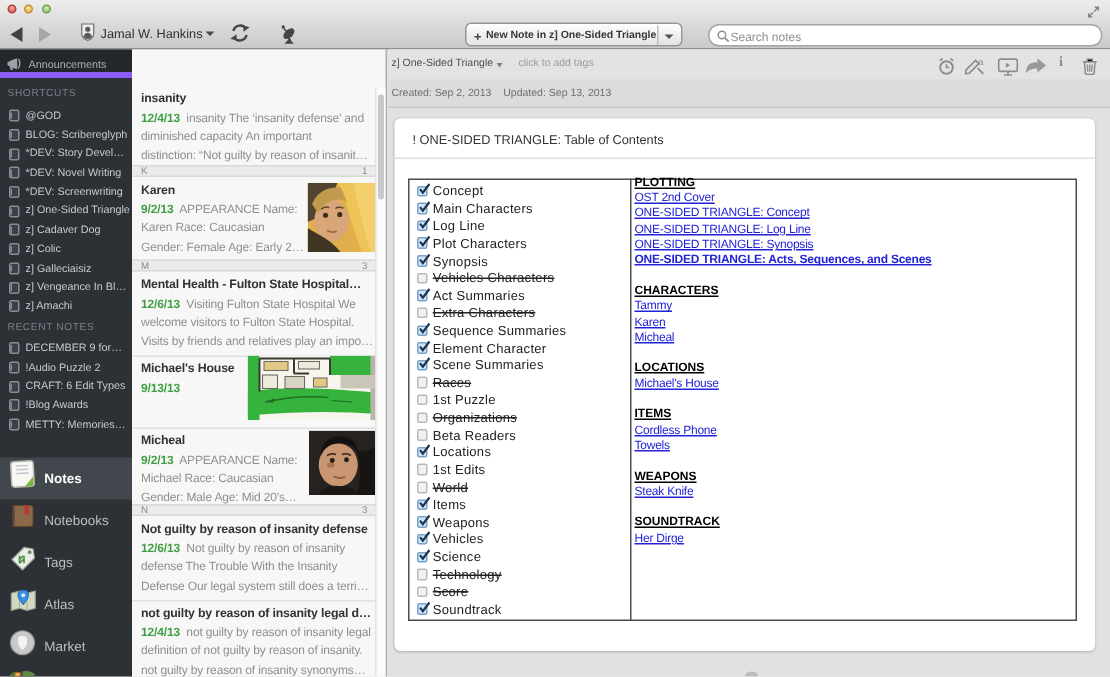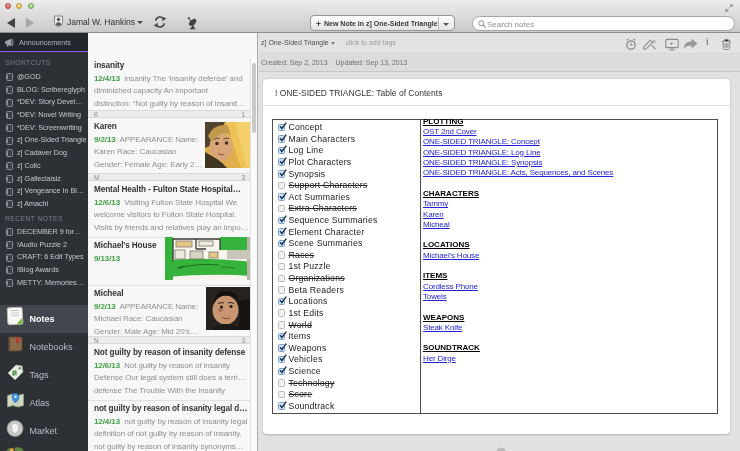--- a/index.html
+++ b/index.html
@@ -23,21 +23,21 @@
 #newnote .lbl { position:absolute; left:13px; top:4.5px; white-space:nowrap; font-weight:bold; }
 #newnote .seg { position:absolute; right:15px; top:1px; width:1px; height:13.5px; background:#bdbdbd; }
 #newnote .car { position:absolute; right:5px; top:7px; width:0; height:0; border-left:3px solid transparent; border-right:3px solid transparent; border-top:3.5px solid #555; }
 #newnote .plus { position:absolute; left:5px; top:3px; font-weight:bold; font-size:8.5px; color:#444; }
 #search { position:absolute; left:472px; top:16px; width:263px; height:14.5px; background:#fff;
   border:1px solid #a6a6a6; border-radius:8px; font-size:8px; color:#8e8e8e; }
 #search .txt { position:absolute; left:14px; top:2.5px; }
 
 
 #sidebar { position:absolute; top:33px; left:0; width:88px; height:418px; background:#2d3136; overflow:hidden; }
-#announce { position:absolute; top:0; left:0; width:90px; height:19px; background:#24282c; border-bottom:1px solid #8b5cf6; }
+#announce { position:absolute; top:0; left:0; width:90px; height:19px; background:#24282c; border-bottom:4px solid #8b5cf6; }
 #announce .t { position:absolute; left:19px; top:5px; font-size:7.2px; color:#a9b0b7; }
 .sblabel { position:absolute; left:5px; font-size:6.8px; color:#767f88; letter-spacing:.4px; }
 .sbitem { position:absolute; left:0; width:88px; height:12.7px; font-size:7.2px; line-height:12.7px; color:#c6cace; white-space:nowrap; overflow:hidden; }
 .sbitem .ic { position:absolute; left:5.5px; top:2.4px; width:7px; height:8px; border:1px solid #848f9a; border-radius:1.5px; background:#3a4046; }
 .sbitem .ic::after { content:""; position:absolute; left:0.8px; top:0.8px; width:1px; height:4.4px; background:#848f9a; }
 .sbitem .tx { position:absolute; left:17px; }
 .bignav { position:absolute; left:0; width:88px; height:28px; font-size:9px; color:#b9bec3; }
 .bignav .tx { position:absolute; left:29.5px; top:9.5px; }
 .bignav.sel { background:#42474d; color:#fff; }
 .bignav.sel .tx { font-weight:bold; }
@@ -355,22 +355,22 @@
       </svg>
     </div>
     <div class="divbar" style="top:303px;">
         <span class="l">N</span>
         <span class="r">3</span>
       </div>
     <div class="note" style="top:311px; height:56px;">
       <div class="ti">Not guilty by reason of insanity defense</div>
       <div class="sn">
           <div><span class="dt">12/6/13</span>&nbsp; Not guilty by reason of insanity</div>
+          <div>defense The Trouble With the Insanity</div>
           <div>Defense Our legal system still does a terri…</div>
-          <div>defense The Trouble With the Insanity</div>
         </div>
     </div>
     <div class="nsep" style="top:367px;"></div>
     <div class="note" style="top:367px; height:51px;">
       <div class="ti">not guilty by reason of insanity legal d…</div>
       <div class="sn">
           <div><span class="dt">12/4/13</span>&nbsp; not guilty by reason of insanity legal</div>
           <div>definition of not guilty by reason of insanity.</div>
           <div>not guilty by reason of insanity synonyms…</div>
         </div>
@@ -453,21 +453,21 @@
       <div class="cbrow" style="top:89.8px;">
           <span class="cb on">
             <svg class="check" viewBox="0 0 10 10">
               <path d="M1.2 4.8 L3.4 7.6 L8.6 0.8" stroke="#1c3350" stroke-width="1.7" fill="none"></path>
             </svg>
           </span>
           <span class="lb">Synopsis</span>
         </div>
       <div class="cbrow" style="top:101.4px;">
           <span class="cb off"></span>
-          <span class="lb strike">Support Characters</span>
+          <span class="lb strike">Vehicles Characters</span>
         </div>
       <div class="cbrow" style="top:113.0px;">
           <span class="cb on">
             <svg class="check" viewBox="0 0 10 10">
               <path d="M1.2 4.8 L3.4 7.6 L8.6 0.8" stroke="#1c3350" stroke-width="1.7" fill="none"></path>
             </svg>
           </span>
           <span class="lb">Act Summaries</span>
         </div>
       <div class="cbrow" style="top:124.6px;">
@@ -576,21 +576,21 @@
               <path d="M1.2 4.8 L3.4 7.6 L8.6 0.8" stroke="#1c3350" stroke-width="1.7" fill="none"></path>
             </svg>
           </span>
           <span class="lb">Soundtrack</span>
         </div>
       <div class="rcol rhead" style="top:38.1px;">PLOTTING</div>
       <div class="rcol rlink" style="top:48.4px;">OST 2nd Cover</div>
       <div class="rcol rlink" style="top:58.7px;">ONE-SIDED TRIANGLE: Concept</div>
       <div class="rcol rlink" style="top:69.0px;">ONE-SIDED TRIANGLE: Log Line</div>
       <div class="rcol rlink" style="top:79.3px;">ONE-SIDED TRIANGLE: Synopsis</div>
-      <div class="rcol rlink" style="top:89.6px;">ONE-SIDED TRIANGLE: Acts, Sequences, and Scenes</div>
+      <div class="rcol rlink" style="top:89.6px;font-weight:bold;">ONE-SIDED TRIANGLE: Acts, Sequences, and Scenes</div>
       <div class="rcol rhead" style="top:110.2px;">CHARACTERS</div>
       <div class="rcol rlink" style="top:120.5px;">Tammy</div>
       <div class="rcol rlink" style="top:130.8px;">Karen</div>
       <div class="rcol rlink" style="top:141.1px;">Micheal</div>
       <div class="rcol rhead" style="top:161.7px;">LOCATIONS</div>
       <div class="rcol rlink" style="top:172.0px;">Michael's House</div>
       <div class="rcol rhead" style="top:192.6px;">ITEMS</div>
       <div class="rcol rlink" style="top:202.9px;">Cordless Phone</div>
       <div class="rcol rlink" style="top:213.2px;">Towels</div>
       <div class="rcol rhead" style="top:233.8px;">WEAPONS</div>

